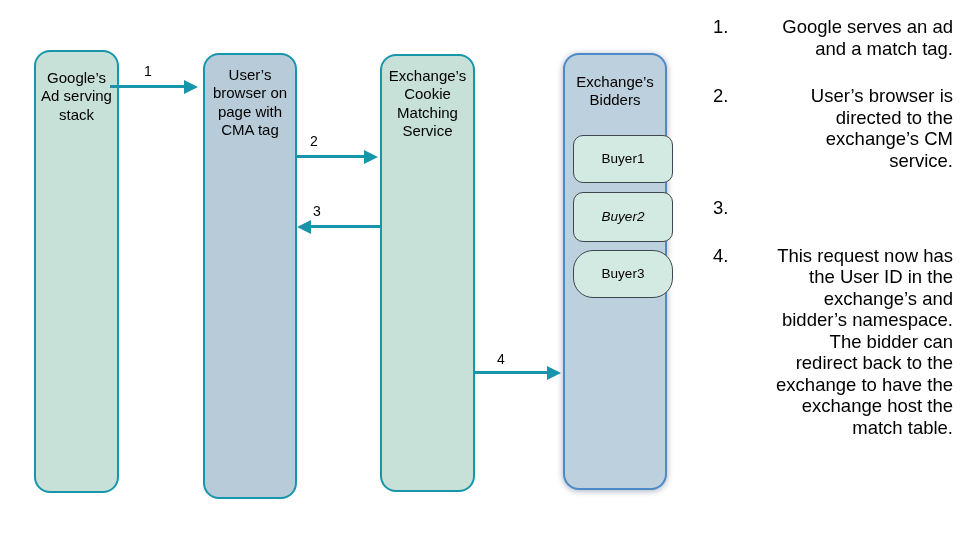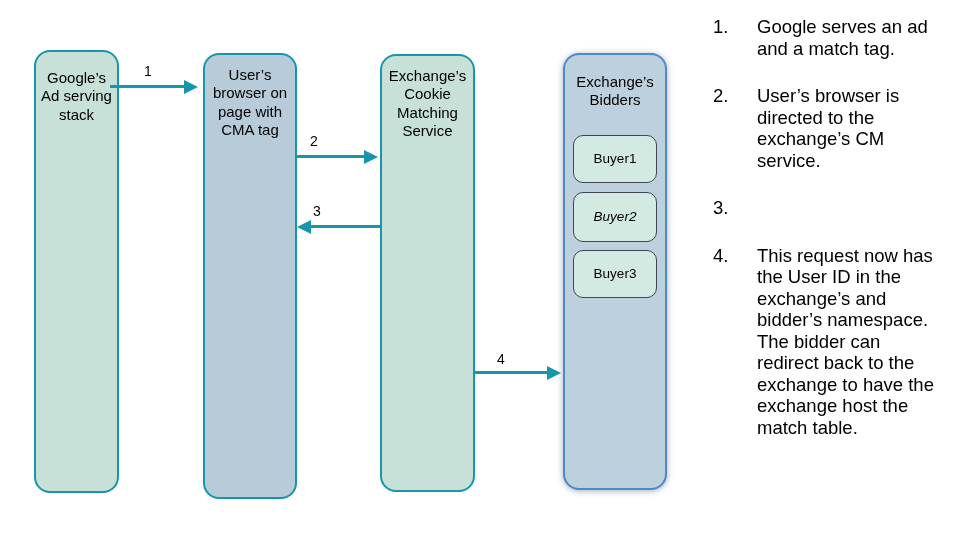--- a/index.html
+++ b/index.html
@@ -20,27 +20,27 @@
   .node-browser   { left:203px; top:53px; width:94px;  height:446px; padding-top:11px; background:#b7cbd9; }
   .node-cm        { left:380px; top:54px; width:95px;  height:438px; padding-top:11px; }
   .node-bidders   {
     left:563px; top:53px; width:104px; height:437px; padding-top:18px;
     background:#bdd0dd; border-color:#4e89c8;
     box-shadow:0 1px 6px rgba(50,70,110,0.45);
   }
 
   
   .buyer {
-    position:absolute; left:8px; width:84px; box-sizing:border-box;
+    position:absolute; left:8px; width:100px; box-sizing:border-box;
     background:#d3eae3; border:1px solid #3f474e; border-radius:10px;
     font-size:13.5px; display:flex; align-items:center; justify-content:center;text-align:center;
   }
   .buyer-1 { top:80px;  height:48px; }
   .buyer-2 { top:137px; height:50px;font-style:italic; }
-  .buyer-3 { top:195px; height:48px; }
+  .buyer-3 { top:195px; height:48px;border-radius:20px; }
   .buyer-n { top:330px; height:47px; }
 
   
   .arrow-line { position:absolute; height:3px; background:#1795ab; }
   .arrow-head { position:absolute; width:0; height:0;
                 border-top:7px solid transparent; border-bottom:7px solid transparent; }
   .head-right { border-left:14px solid #1795ab; }
   .head-left  { border-right:14px solid #1795ab; }
   .line-1 { left:110px; top:85px;  width:76px; }
   .head-1 { left:184px; top:80px; }
@@ -58,21 +58,21 @@
   .num-4 { left:493px; top:351px; }
 
   
   .steps {
     position:absolute; left:713px; top:16px; width:240px;
     display:flex; flex-direction:column; gap:26px;
     font-size:18.5px; line-height:21.5px;
   }
   .step { display:flex; }
   .step-num  { flex:0 0 44px; }
-  .step-text { white-space:pre-line; flex:1; }
+  .step-text { white-space:pre-line; flex:1;text-align:right; }
 </style>
 </head>
 <body>
 
 <div class="canvas">
 
   <div class="node node-google">
     <div class="node-label">Google’s
 Ad serving
 stack</div>

